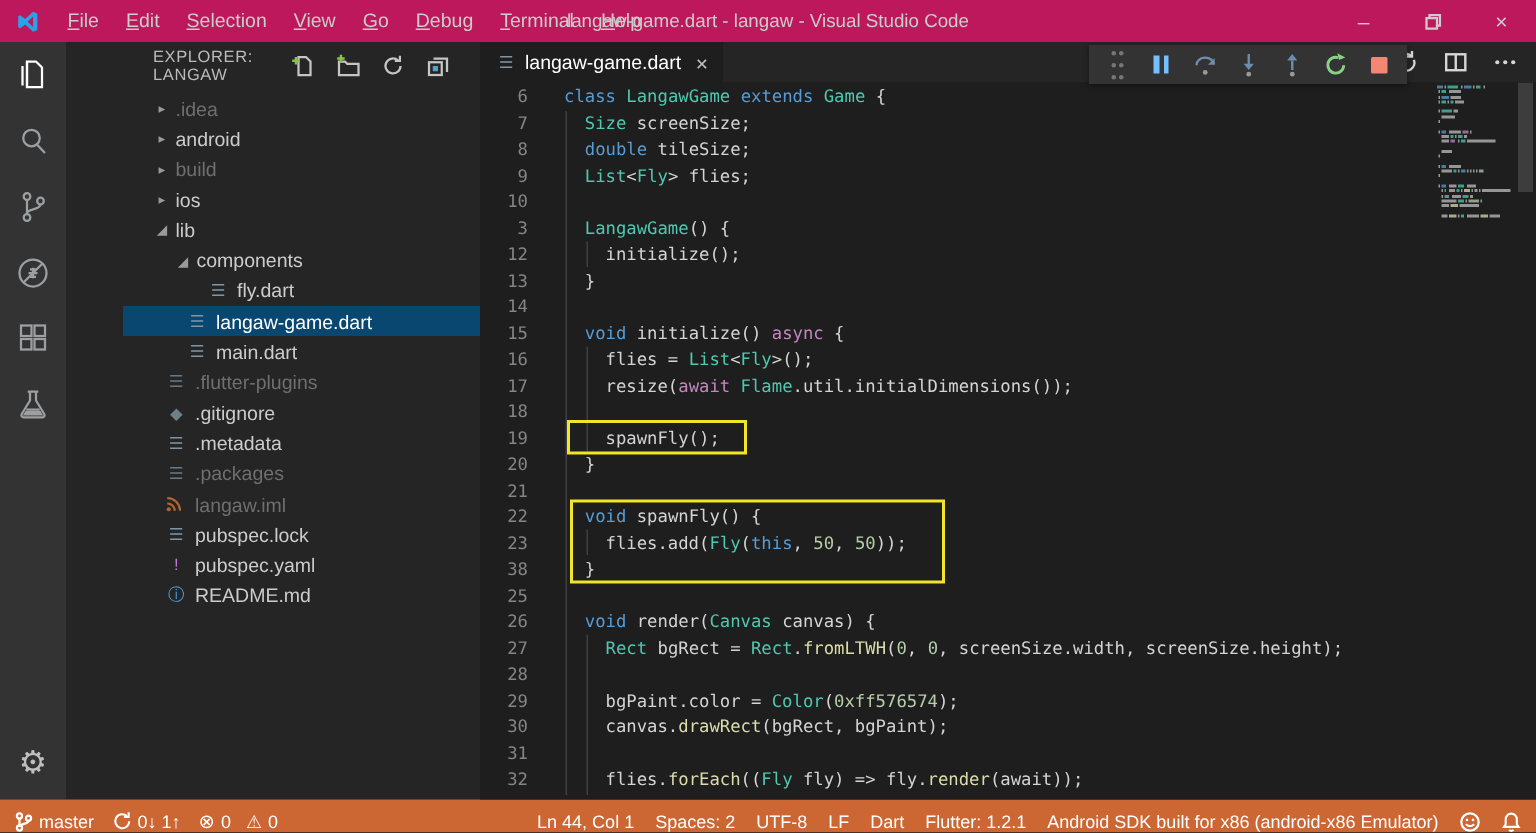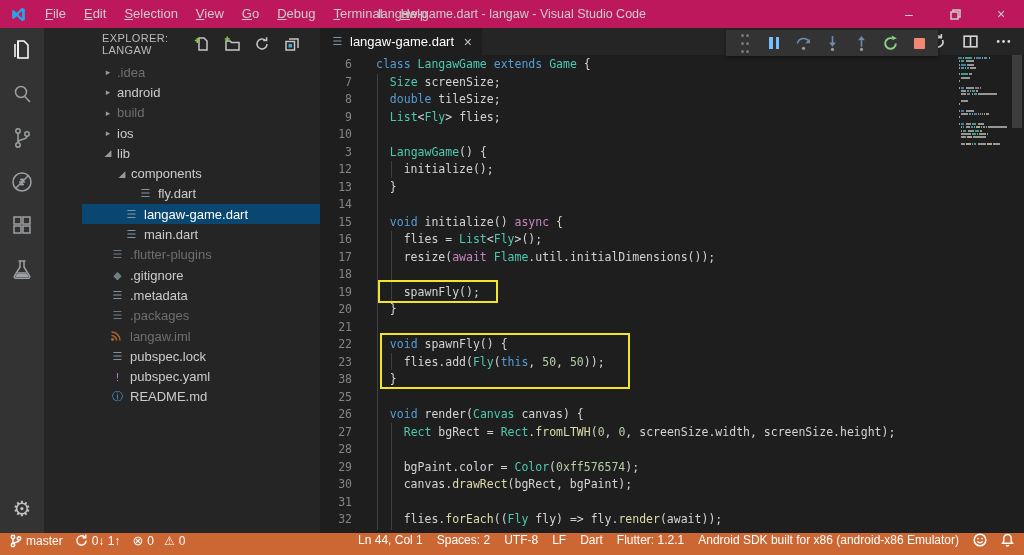--- a/index.html
+++ b/index.html
@@ -75,21 +75,21 @@
 
   
   .minimap { position:absolute; top:2px; right:16px; width:50px; }
   .mm-line { height:2px; margin-bottom:1.3px; display:flex; }
   .mm-line i { height:2px; margin-right:1px; opacity:.75; }
   .scrollbar { position:absolute; top:0; right:0; width:14px; bottom:0; }
   .scroll-slider { position:absolute; top:0; left:2px; width:10px; height:73px; background:rgba(121,121,121,.35); }
 
   
   .statusbar { height:22px; flex:0 0 22px; background:#CC6633; color:#FFFFFF; font-size:12px;
-               display:flex; align-items:flex-start; padding:0 10px; white-space:nowrap; }
+               display:flex; align-items:flex-end; padding:0 10px; white-space:nowrap; }
   .sb-left { display:flex; gap:12px; align-items:center; }
   .sb-right { margin-left:auto; display:flex; gap:14px; align-items:center; }
   .sb-item { display:flex; align-items:center; gap:4px; }
   svg { display:block; }
 </style>
 </head>
 <body>
 
 <div class="window">
 

